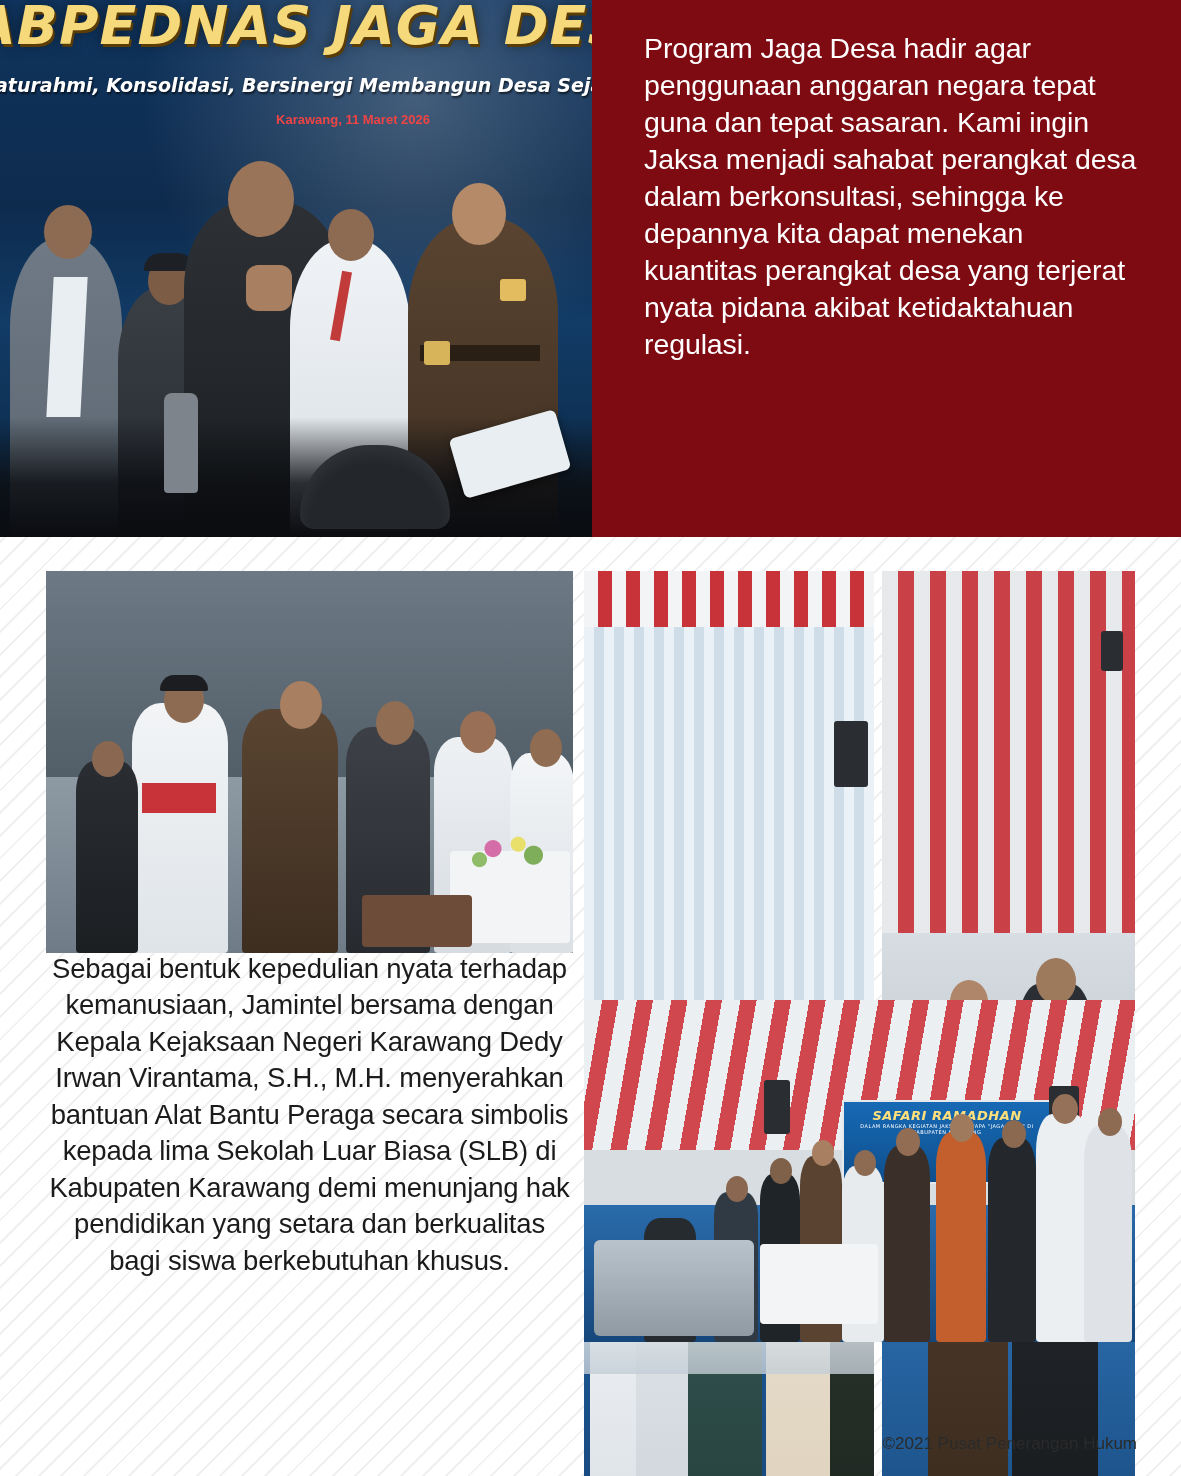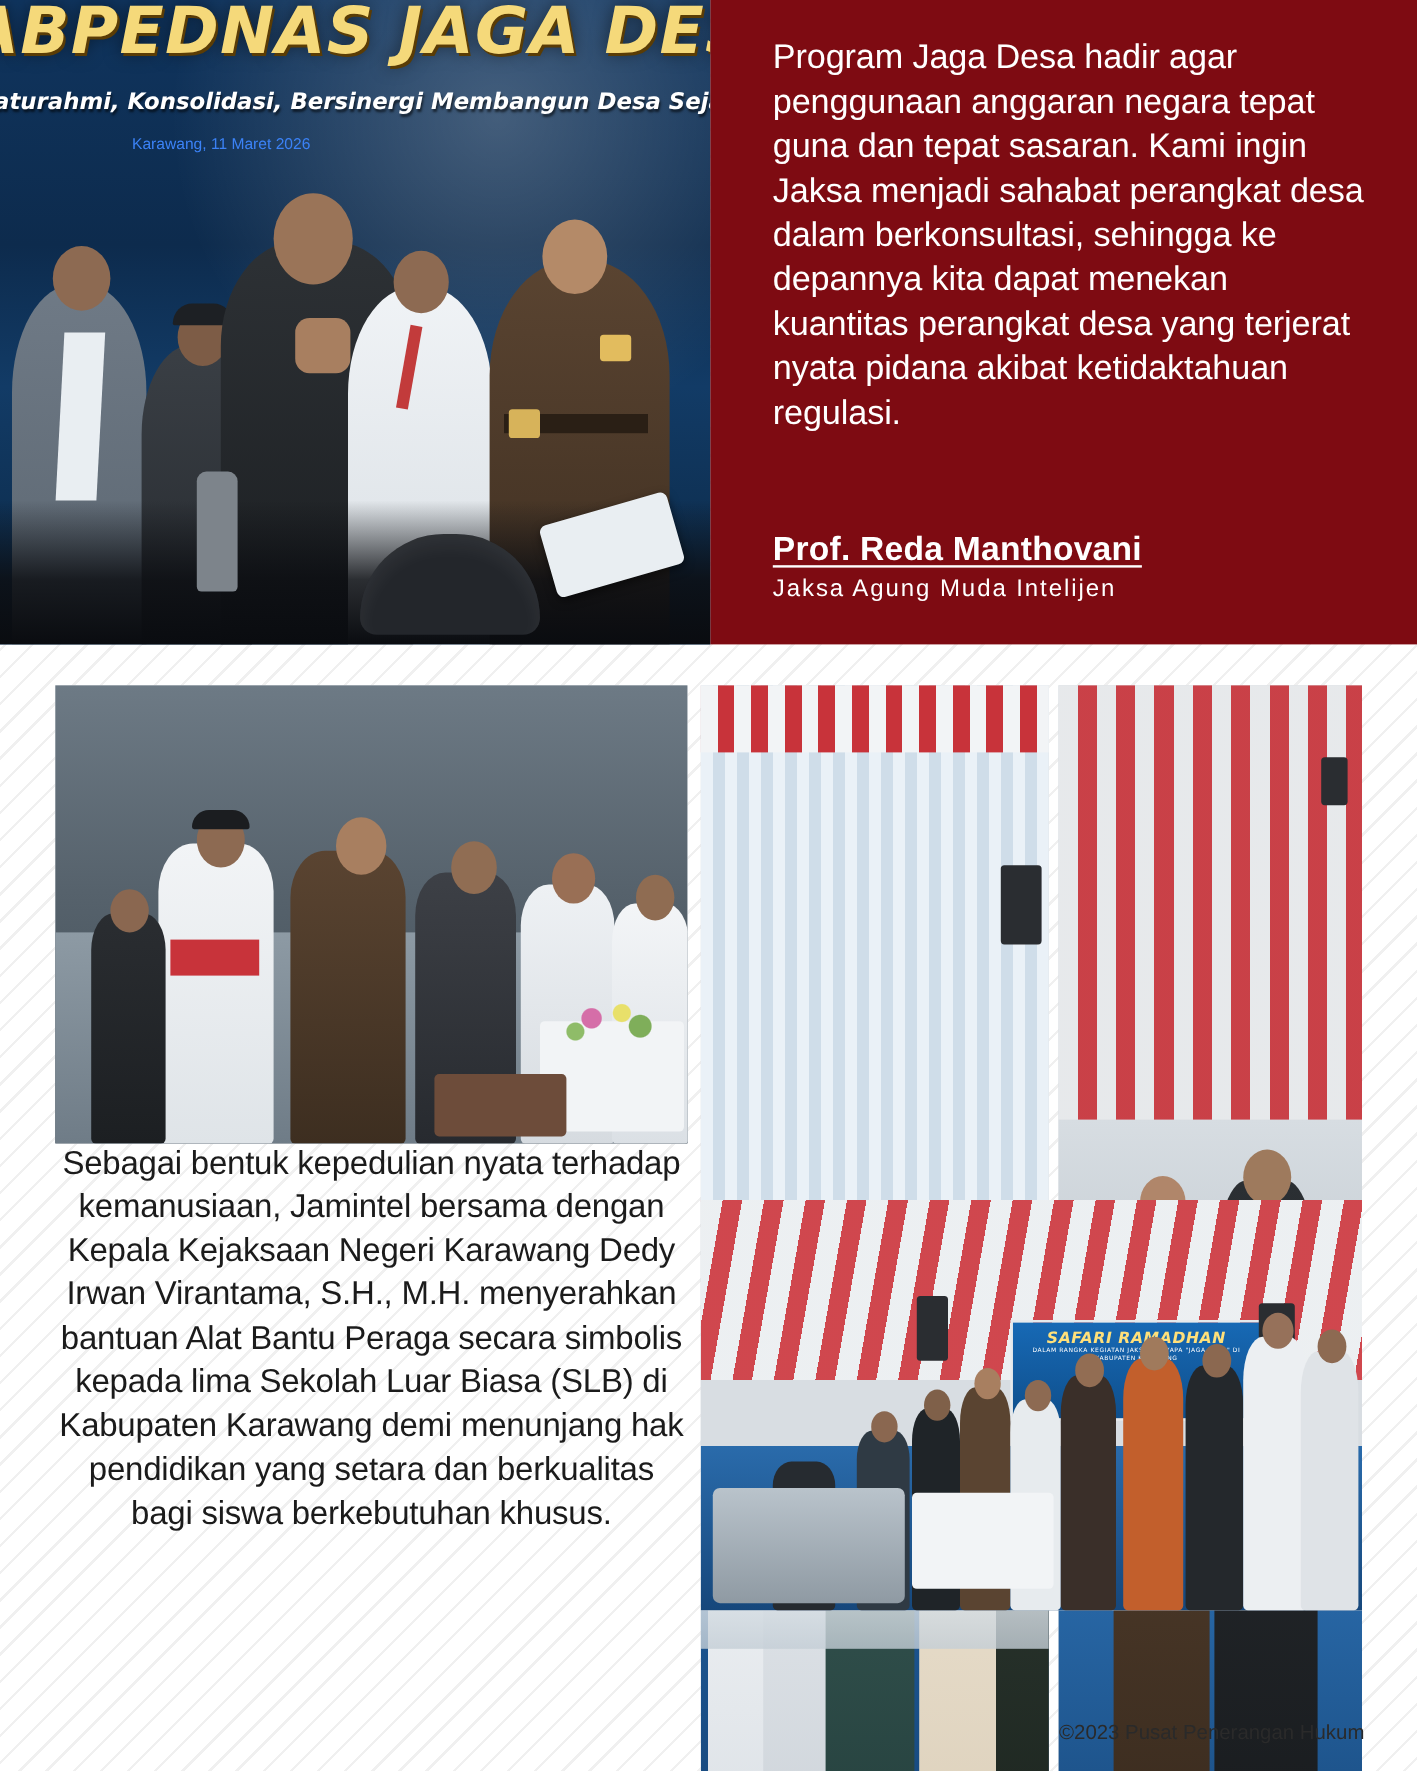--- a/index.html
+++ b/index.html
@@ -107,24 +107,24 @@
     font-style: italic;
     color: #ffffff;
     font-size: 19px;
     text-shadow: 1px 2px 2px rgba(0,0,0,.6);
     white-space: nowrap;
   }
   .hero-banner-date {
     position: absolute;
     top: 112px; left: 110px;
     width: 320px;
-    text-align: left;
-    color: #3b82f6;
+    text-align: right;
+    color: #ef4444;
     font-size: 13px;
-    font-weight: normal;
+    font-weight: bold;
   }
   .hero-figs { position: absolute; inset: 0; }
   .fig {
     position: absolute;
     bottom: 0;
     border-radius: 46% 46% 0 0 / 30% 30% 0 0;
   }
   .head {
     position: absolute;
     border-radius: 50%;
@@ -316,24 +316,20 @@
       </div>
 
       <div class="hero-bottom-dark"></div>
       <div class="helmet"></div>
       <div class="phone"></div>
       <div style="position:absolute; left:164px; bottom:44px; width:34px; height:100px; background:#7d848b; border-radius:8px 8px 4px 4px;"></div>
     </div>
 
     <div class="quote-panel">
       <p class="quote-text">Program Jaga Desa hadir agar penggunaan anggaran negara tepat guna dan tepat sasaran. Kami ingin Jaksa menjadi sahabat perangkat desa dalam berkonsultasi, sehingga ke depannya kita dapat menekan kuantitas perangkat desa yang terjerat nyata pidana akibat ketidaktahuan regulasi.</p>
-      <div class="quote-attrib">
-        <p class="quote-name">Prof. Reda Manthovani</p>
-        <p class="quote-role">Jaksa Agung Muda Intelijen</p>
-      </div>
     </div>
   </div>
 
   <div class="mid">
 
     <div class="photo" id="photo-seated">
       <div class="scene">
         <div class="stage-bg-seated"></div>
         <div class="chairs"></div>
 
@@ -457,15 +453,15 @@
           <div class="p" style="left:60px; width:52px; height:124px; background:#262b30;"></div>
         </div>
 
         <div class="table-cloth" style="left:176px; bottom:18px; width:118px; height:80px;"></div>
         <div style="position:absolute; left:10px; bottom:6px; width:160px; height:96px; background:linear-gradient(180deg,#b9c3cb 0%,#8f9aa3 100%); border-radius:6px;"></div>
       </div>
     </div>
 
     <p class="caption">Sebagai bentuk kepedulian nyata terhadap kemanusiaan, Jamintel bersama dengan Kepala Kejaksaan Negeri Karawang Dedy Irwan Virantama, S.H., M.H. menyerahkan bantuan Alat Bantu Peraga secara simbolis kepada lima Sekolah Luar Biasa (SLB) di Kabupaten Karawang demi menunjang hak pendidikan yang setara dan berkualitas bagi siswa berkebutuhan khusus.</p>
 
-    <div class="footer">©2023 Pusat Penerangan Hukum</div>
+    <div class="footer">©2021 Pusat Penerangan Hukum</div>
   </div>
 </div>
 
 </body></html>

